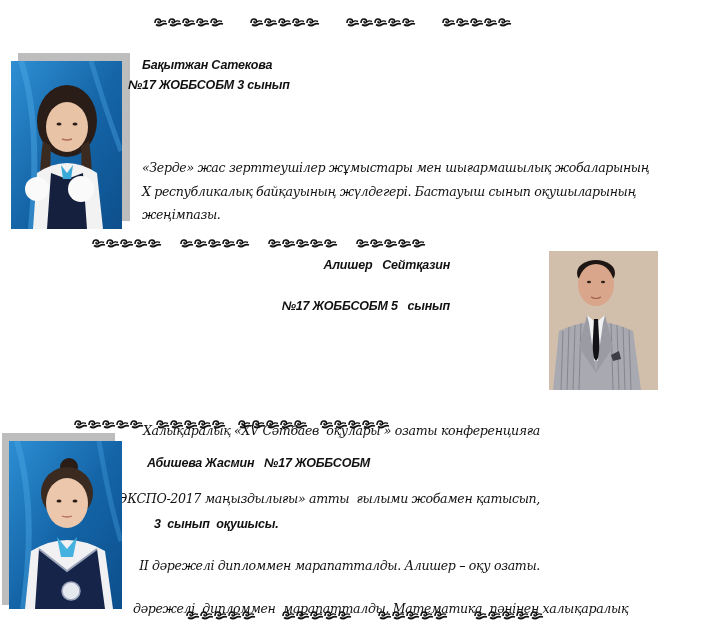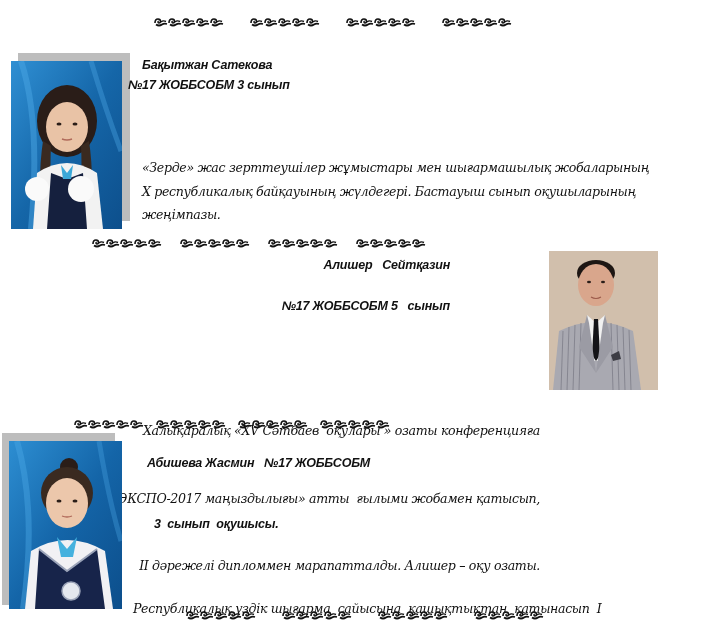--- a/index.html
+++ b/index.html
@@ -634,21 +634,20 @@
       <path d="M30 108 L58 130 L88 108" stroke="#9aa3b8" stroke-width="2" fill="none"></path>
       <path d="M48 96 L58 108 L68 96 L64 116 L52 116 Z" fill="#44b1de"></path>
       <circle cx="62" cy="150" r="9" fill="#e4e8ef" stroke="#9aa3b8" stroke-width="1.5"></circle>
     </svg>
   </div>
 
   <div class="abs name-bold" style="left:147px; top:456px; white-space:pre;">Абишева Жасмин   №17 ЖОББСОБМ</div>
   <div class="abs name-bold" style="left:154px; top:481px; white-space:pre;margin-top:36px;">3  сынып  оқушысы.</div>
 
   <div class="abs body-text" style="left:133px; top:502px; width:530px; white-space:pre;">
-    <div>Республикалық үздік шығарма  сайысына  қашықтықтан  қатынасып  I</div>
     <div>дәрежелі  дипломмен  марапатталды. Математика  пәнінен халықаралық</div>
     
   </div>
 </div>
 
 <div class="ornament-row" style="left:186px; top:610px; gap:26px;">
     <span class="ornament-group">
       <span class="orn">
         <svg viewBox="0 0 14 10">
           <path d="M1 6 Q1 2 4 2 Q6.5 2 6.5 4.5 Q6.5 6 5 6 Q4 6 4 5 Q4 4.2 4.8 4.2" stroke="#111111" stroke-width="1.6" fill="none"></path>

